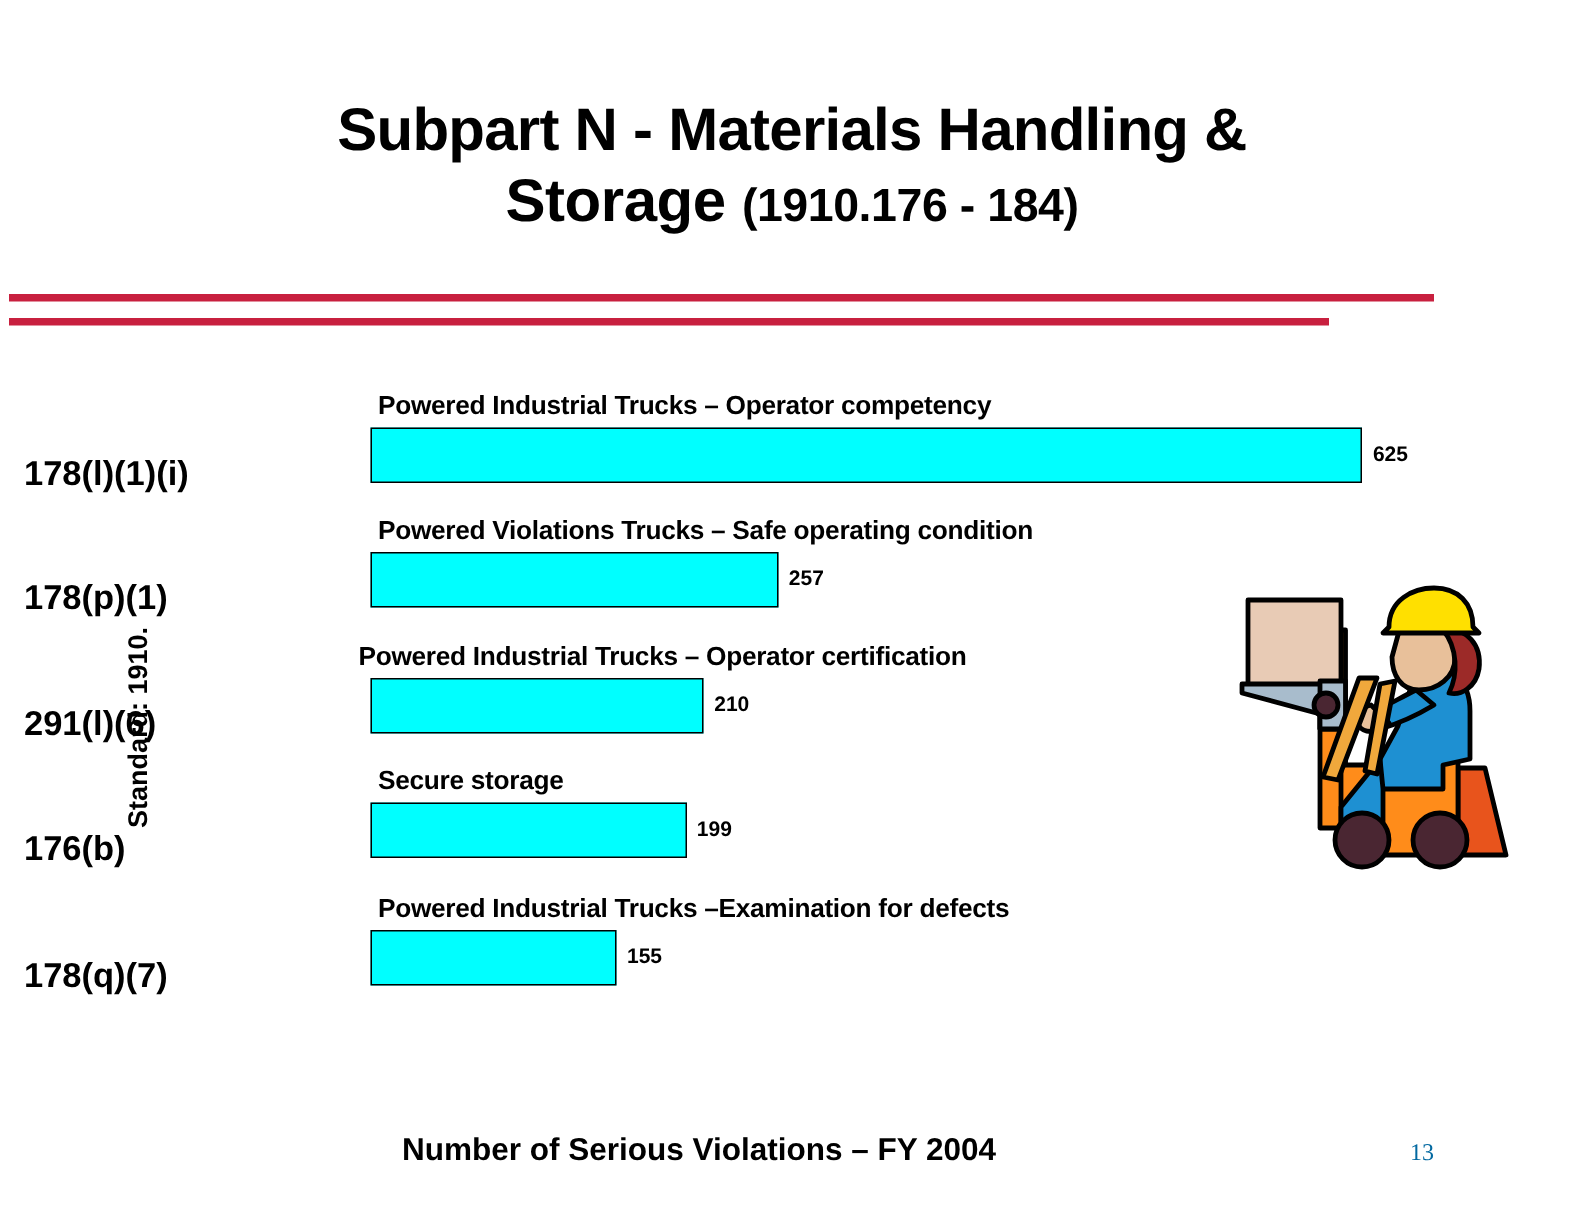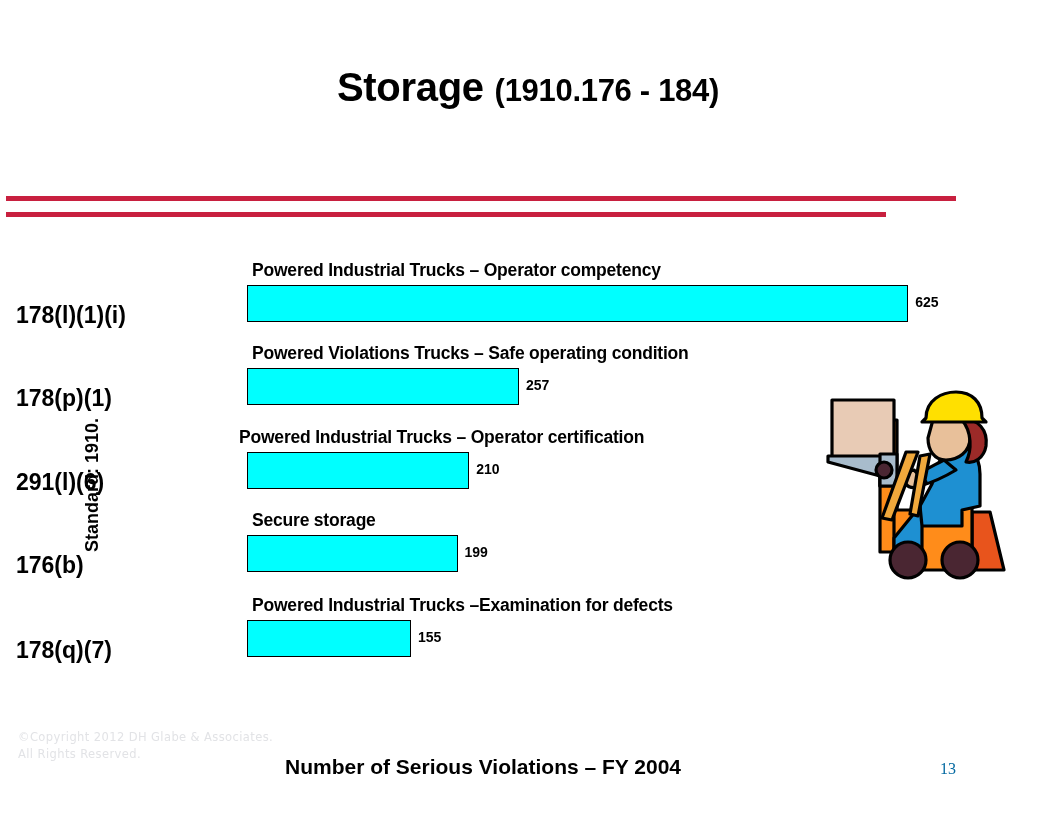--- a/index.html
+++ b/index.html
@@ -95,21 +95,21 @@
     position: absolute;
     top: 9px;
     font-size: 14px;
     font-weight: bold;
     white-space: nowrap;
   }
 
   
   #caption {
     position: absolute;
-    left: 285px;
+    left: 268px;
     top: 755px;
     font-size: 21px;
     font-weight: bold;
     white-space: nowrap;
   }
   #page-number {
     position: absolute;
     left: 940px;
     top: 760px;
     font-family: "Liberation Serif", serif;
@@ -147,20 +147,21 @@
     font-family: "DejaVu Sans", sans-serif;
   }
 
   
   #forklift { position: absolute; left: 822px; top: 388px; width: 200px; height: 205px; }
 </style>
 </head>
 <body>
 
 <div id="slide-title">
+  <div class="main">Subpart N - Materials Handling &amp;</div>
   <div class="sub"><span style="font-size:40px">Storage </span><span>(1910.176 - 184)</span></div>
 </div>
 
 <div class="rule" id="rule-top"></div>
 <div class="rule" id="rule-bottom"></div>
 
 <div id="chart">
   <div id="y-axis-title">Standard: 1910.</div>
   <div id="bar-rows">
       <div class="bar-row" style="top: 260px;">
@@ -243,17 +244,13 @@
 
       <circle cx="62" cy="82" r="8" fill="#4a2632"></circle>
     </g>
   </svg>
 </div>
 
 <div id="caption">Number of Serious Violations – FY 2004</div>
 <div id="page-number">13</div>
 
 <div id="watermark">
-  <div id="wm-copy">
-    <span>©Copyright 2012 DH Glabe &amp; Associates.</span><br>
-    <span>All Rights Reserved.</span>
-  </div>
 </div>
 
 </body></html>

